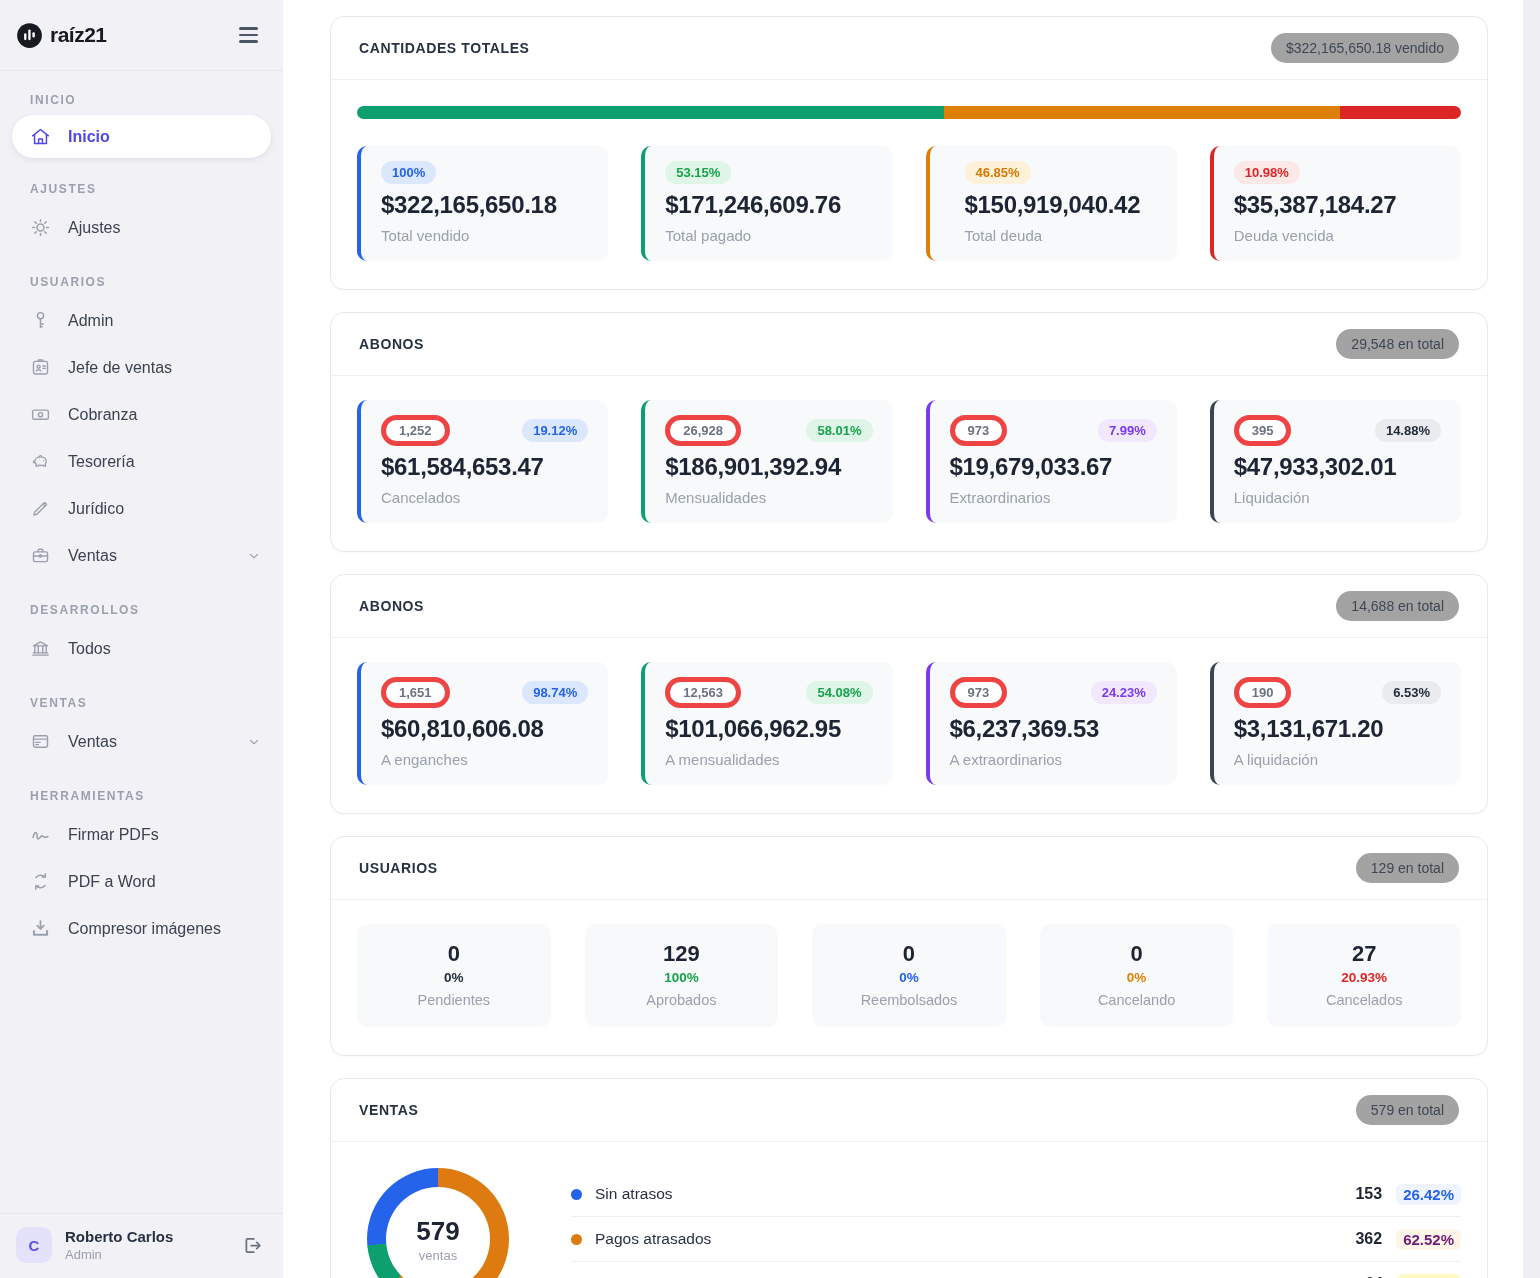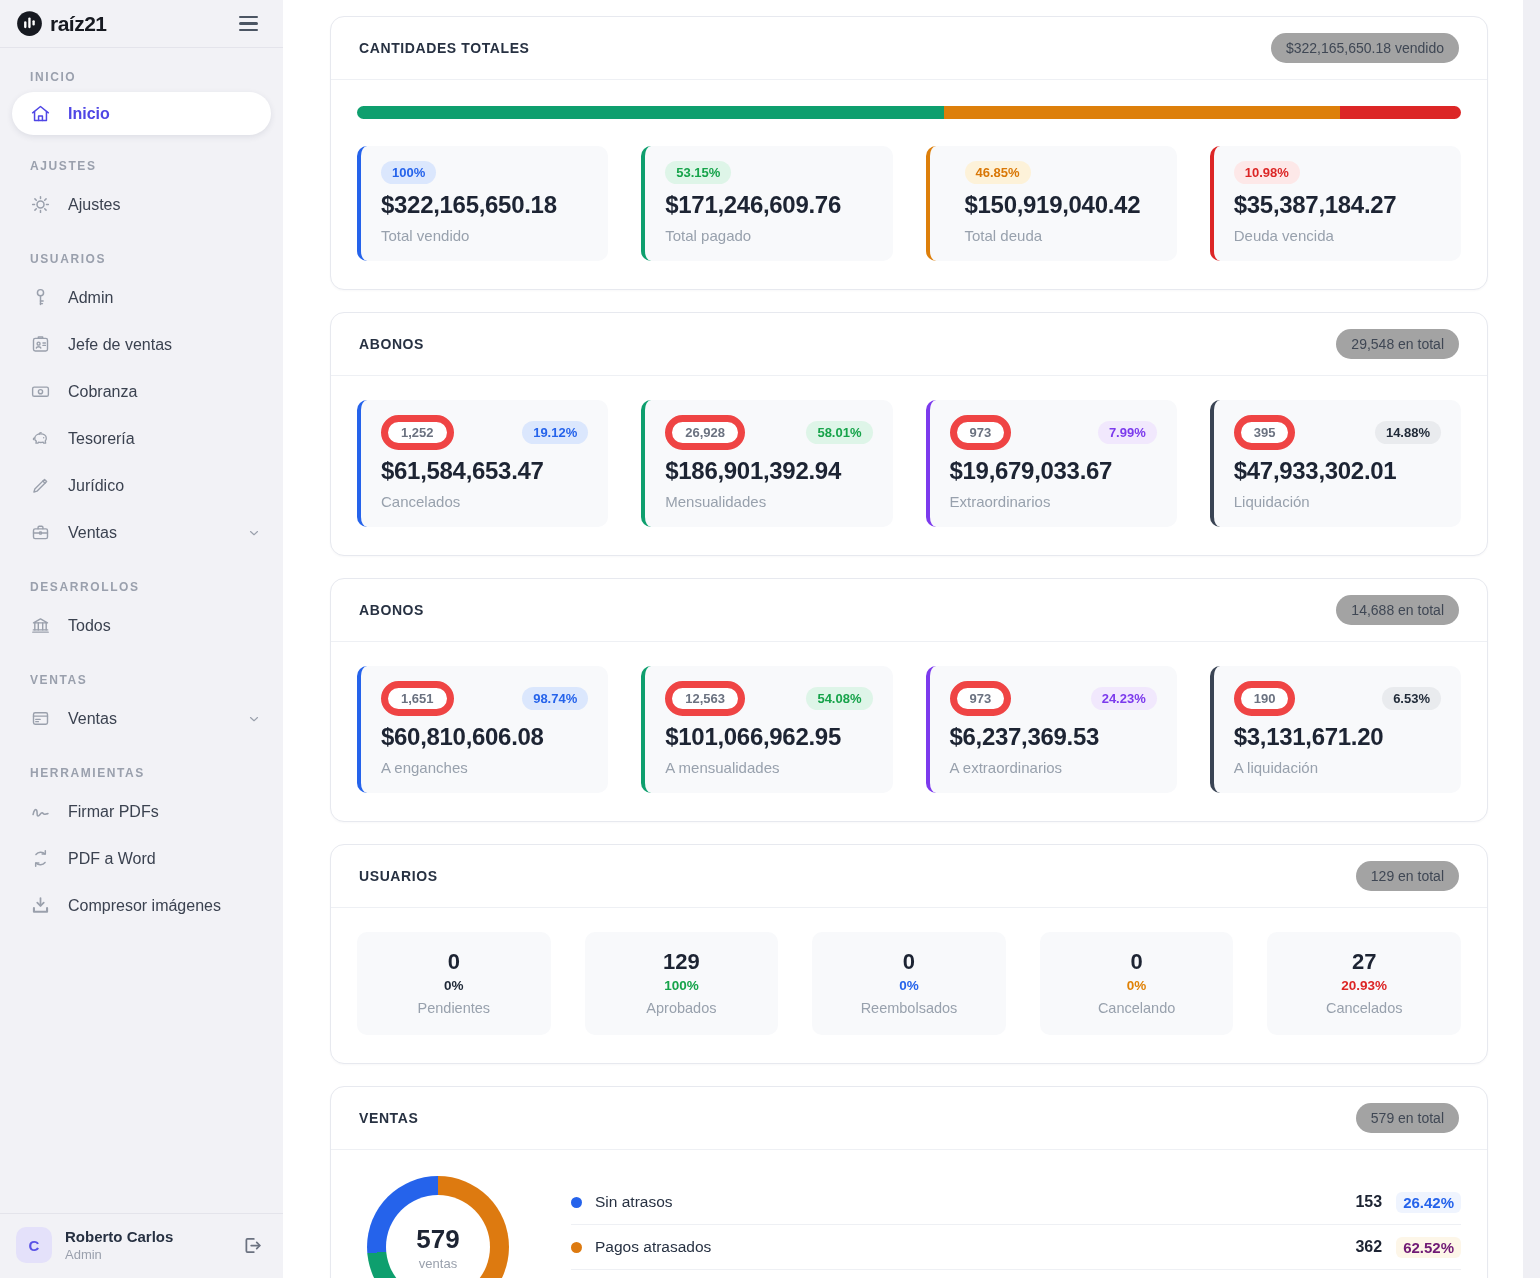--- a/index.html
+++ b/index.html
@@ -3,21 +3,21 @@
 <meta charset="utf-8">
 <style>
   * { box-sizing: border-box; margin: 0; padding: 0; }
   html,body { width:1540px; height:1278px; overflow:hidden; background:#fff;
     font-family:"Liberation Sans", sans-serif; color:#273142; }
   body { display:flex; position:relative; }
 
   
   .sidebar { width:283px; min-width:283px; height:1278px; background:#f2f2f6;
     display:flex; flex-direction:column; }
-  .sb-header { height:48px; display:flex; align-items:center; justify-content:space-between;
+  .sb-header { height:71px; display:flex; align-items:center; justify-content:space-between;
     padding:0 18px 0 16px; border-bottom:1px solid #e4e4eb; }
   .logo { display:flex; align-items:center; gap:7px; }
   .logo-text { font-size:21px; font-weight:700; color:#171a21; letter-spacing:-0.5px; }
   .hamburger { width:26px; height:22px; display:flex; flex-direction:column; justify-content:center;
     gap:4px; cursor:pointer; background:none; border:none; }
   .hamburger span { display:block; height:2.5px; width:19px; background:#4b5563; border-radius:2px; }
 
   .sb-nav { flex:1; overflow:hidden; padding-top:22px; }
   .sb-section-label { font-size:12px; font-weight:700; letter-spacing:1.6px; color:#9aa0ad;
     margin:24px 0 8px 30px; }
@@ -49,21 +49,21 @@
     font-size:14px; }
   .section-body { padding:24px 26px 28px; }
 
   .progress { display:flex; height:13px; border-radius:999px; overflow:hidden; margin:2px 0 27px; }
   .progress-seg { height:100%; }
 
   .stat-grid { display:grid; grid-template-columns:repeat(4,1fr); gap:33px; }
   .stat-card { background:#f8f9fb; border-radius:10px; border-left:4px solid #2563eb;
     padding:15px 20px 17px; }
   .stat-top { display:flex; align-items:center; justify-content:space-between; margin-bottom:7px; }
-  .count-pill { background:#fff; border:7px solid #ef4444; color:#6b7280; border-radius:999px;
+  .count-pill { background:#fff; border:5px solid #ef4444; color:#6b7280; border-radius:999px;
     padding:3px 13px; font-size:13px; font-weight:600; }
   .pct-badge { border-radius:999px; padding:4px 11px; font-size:13px; font-weight:700; }
   .amount { font-size:24px; font-weight:800; color:#1d2433; letter-spacing:-.3px; margin:3px 0 8px; }
   .stat-label { color:#98a1ad; font-size:15px; }
 
   .accent-blue   { border-left-color:#2563eb; }
   .accent-green  { border-left-color:#0e9f6e; }
   .accent-orange { border-left-color:#dd7f0b;padding-left:35px; }
   .accent-red    { border-left-color:#dc2626; }
   .accent-purple { border-left-color:#7c3aed; }

